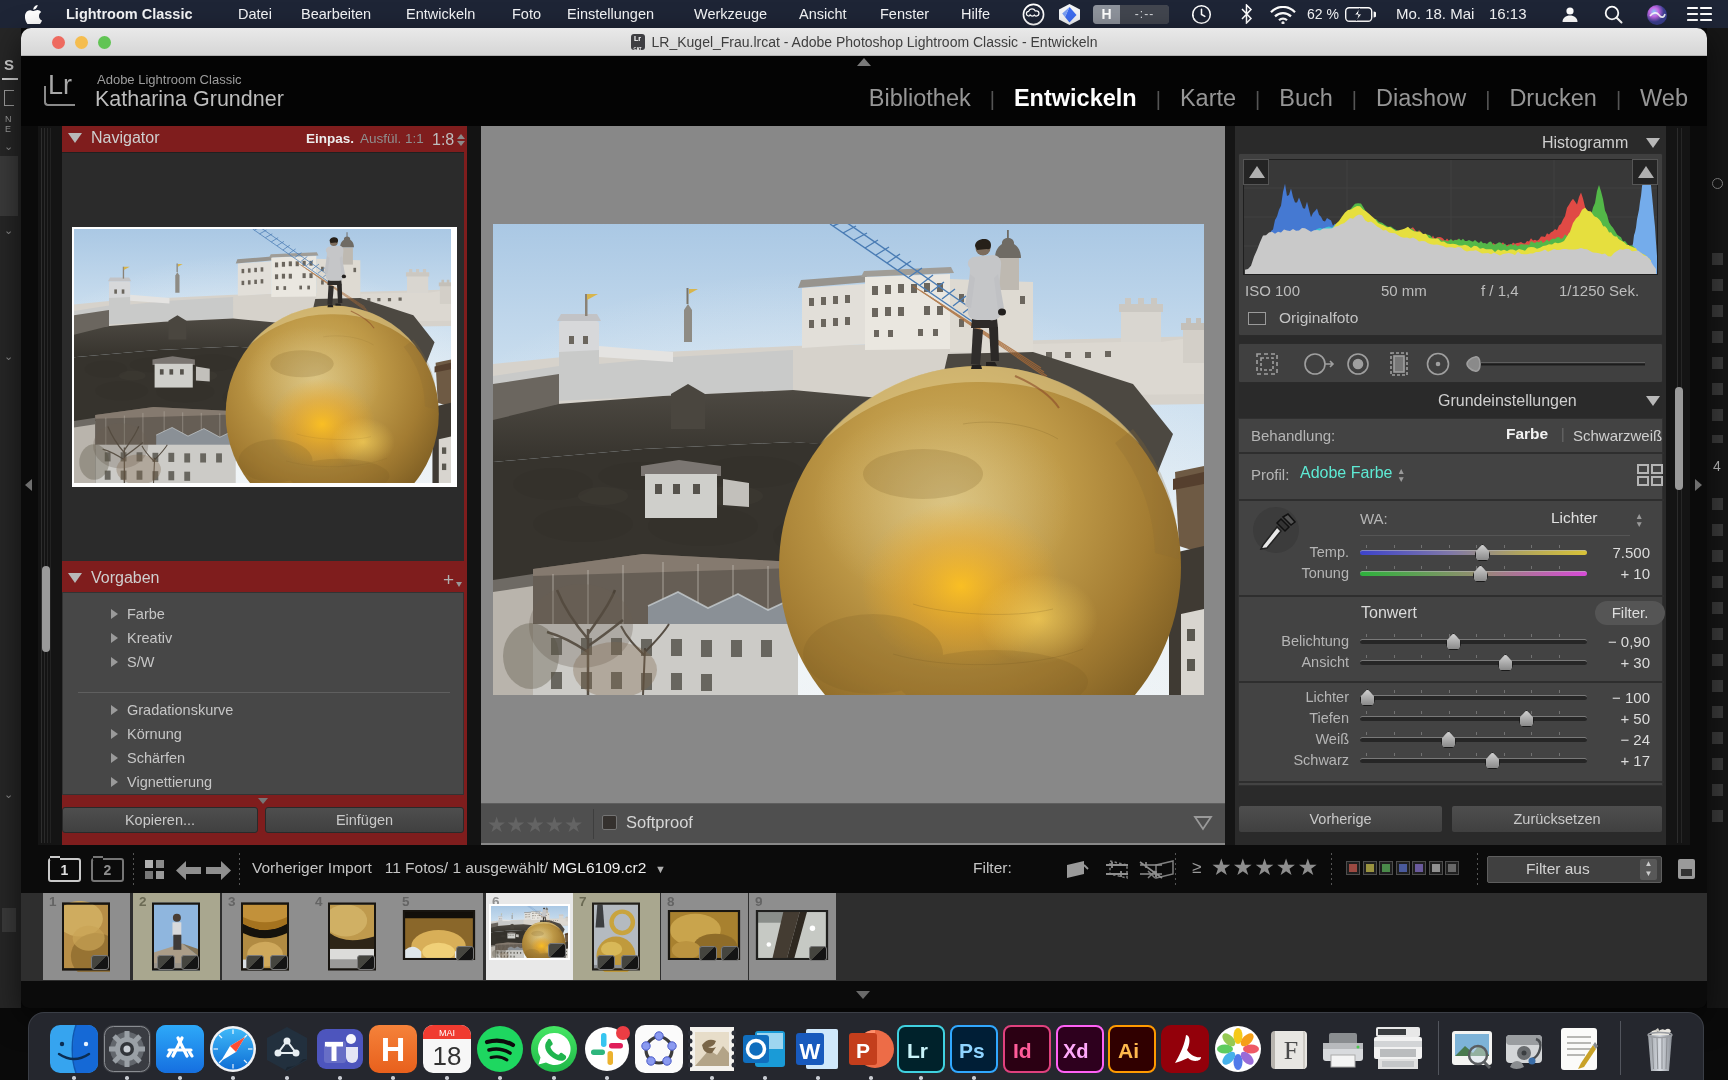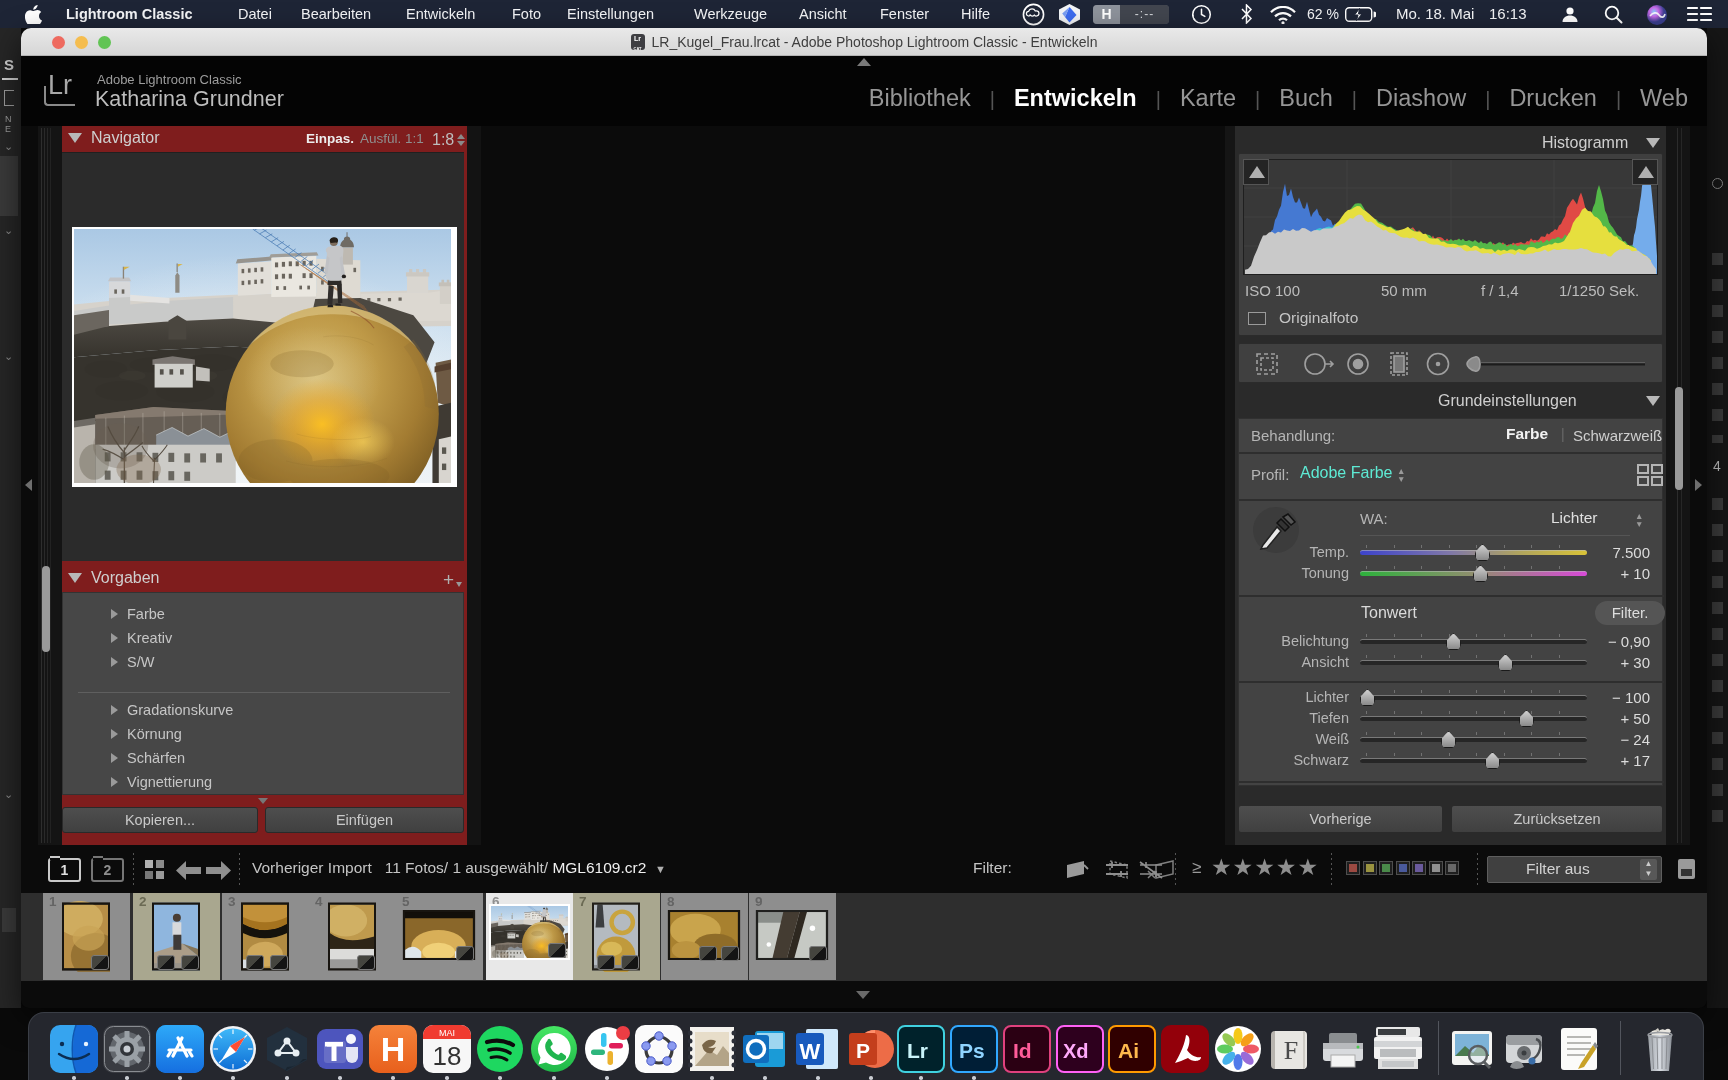--- a/index.html
+++ b/index.html
@@ -450,20 +450,34 @@
         <div class="abs" style="left:15px;top:99px;width:372px;height:1px;background:#5f5f5f"></div>
         <div class="vrow" style="top:109px"><span class="vtri"></span>Gradationskurve</div>
         <div class="vrow" style="top:133px"><span class="vtri"></span>Körnung</div>
         <div class="vrow" style="top:157px"><span class="vtri"></span>Schärfen</div>
         <div class="vrow" style="top:181px"><span class="vtri"></span>Vignettierung</div>
       </div>
       <div class="abs" style="left:220px;top:672px;width:0;height:0;border-left:5px solid transparent;border-right:5px solid transparent;border-top:6px solid #777"></div>
       <div class="lrbtn" style="left:24px;top:681px;width:196px">Kopieren...</div>
       <div class="lrbtn" style="left:227px;top:681px;width:199px">Einfügen</div>
     </div>
+    <div id="center">
+      <svg class="abs" style="left:12px;top:98px" width="711" height="471">
+          <use href="#photo"></use>
+        </svg>
+      <div id="ctoolbar">
+        <div class="abs" style="left:6px;top:8px;font-size:21.5px;color:#646464;letter-spacing:0px">★★★★★</div>
+        <div class="abs" style="left:112px;top:5px;width:1px;height:30px;background:#3e3e3e"></div>
+        <div class="abs" style="left:121px;top:11px;width:15px;height:15px;background:#35312e;border:1.5px solid #747474;border-radius:2px"></div>
+        <div class="abs" style="left:145px;top:9px;font-size:16.5px;color:#d6d6d6">Softproof</div>
+        <svg class="abs" style="left:712px;top:11px" width="20" height="16" viewBox="0 0 20 16">
+            <path d="M2 2 L18 2 L10 14 Z" fill="none" stroke="#9a9a9a" stroke-width="1.8"></path>
+          </svg>
+      </div>
+    </div>
     <div id="rpanel">
       <div class="abs" style="left:0;top:0;width:10px;height:719px;background:#151515"></div>
 
       <div class="abs" style="left:441px;top:0;width:24px;height:719px;background:#141414"></div>
       <div class="abs" style="left:452px;top:2px;width:1px;height:715px;background:#2c2c2c"></div>
       <div class="abs" style="left:456px;top:2px;width:1px;height:715px;background:#262626"></div>
       <div class="abs" style="left:450px;top:261px;width:8px;height:103px;background:#9a9a9a;border-radius:4px"></div>
 
       <div class="abs phead" style="left:317px;top:8px;font-size:16px">Histogramm</div>
       <div class="abs" style="left:421px;top:12px;width:0;height:0;border-left:7px solid transparent;border-right:7px solid transparent;border-top:10px solid #b8b8b8"></div>

